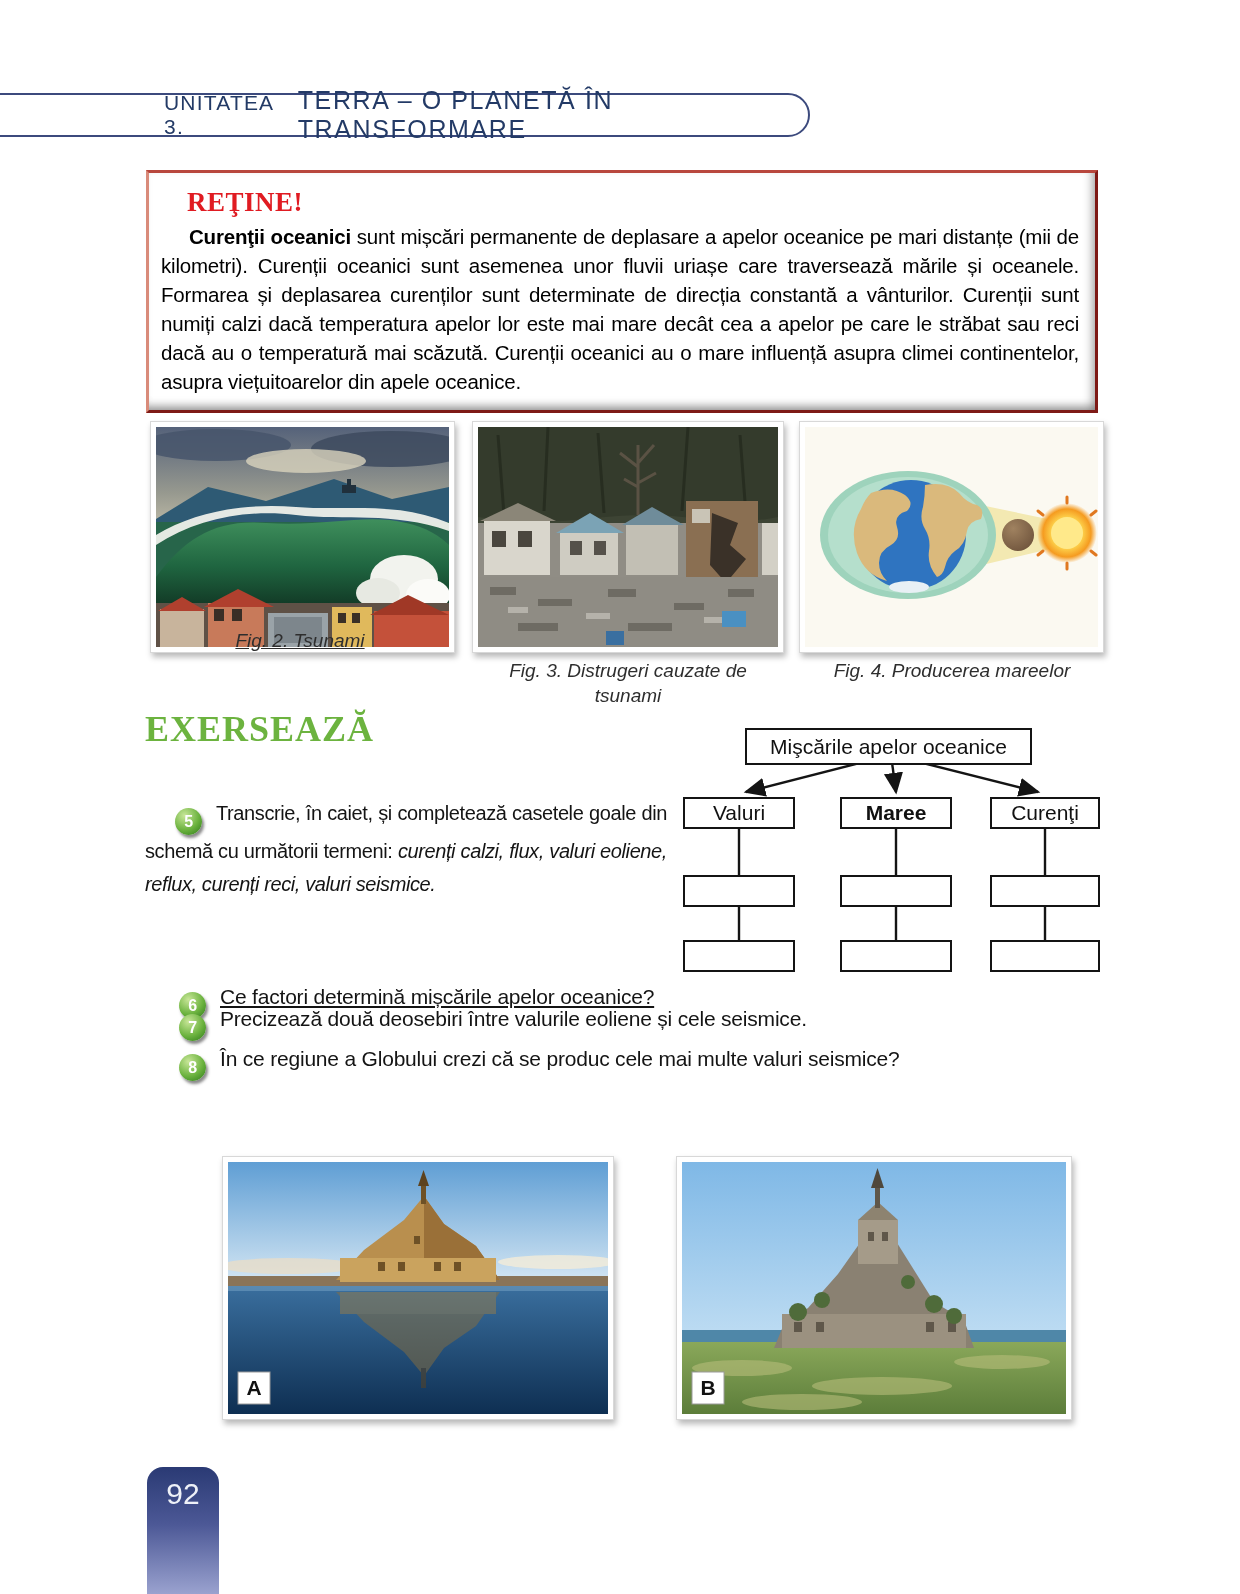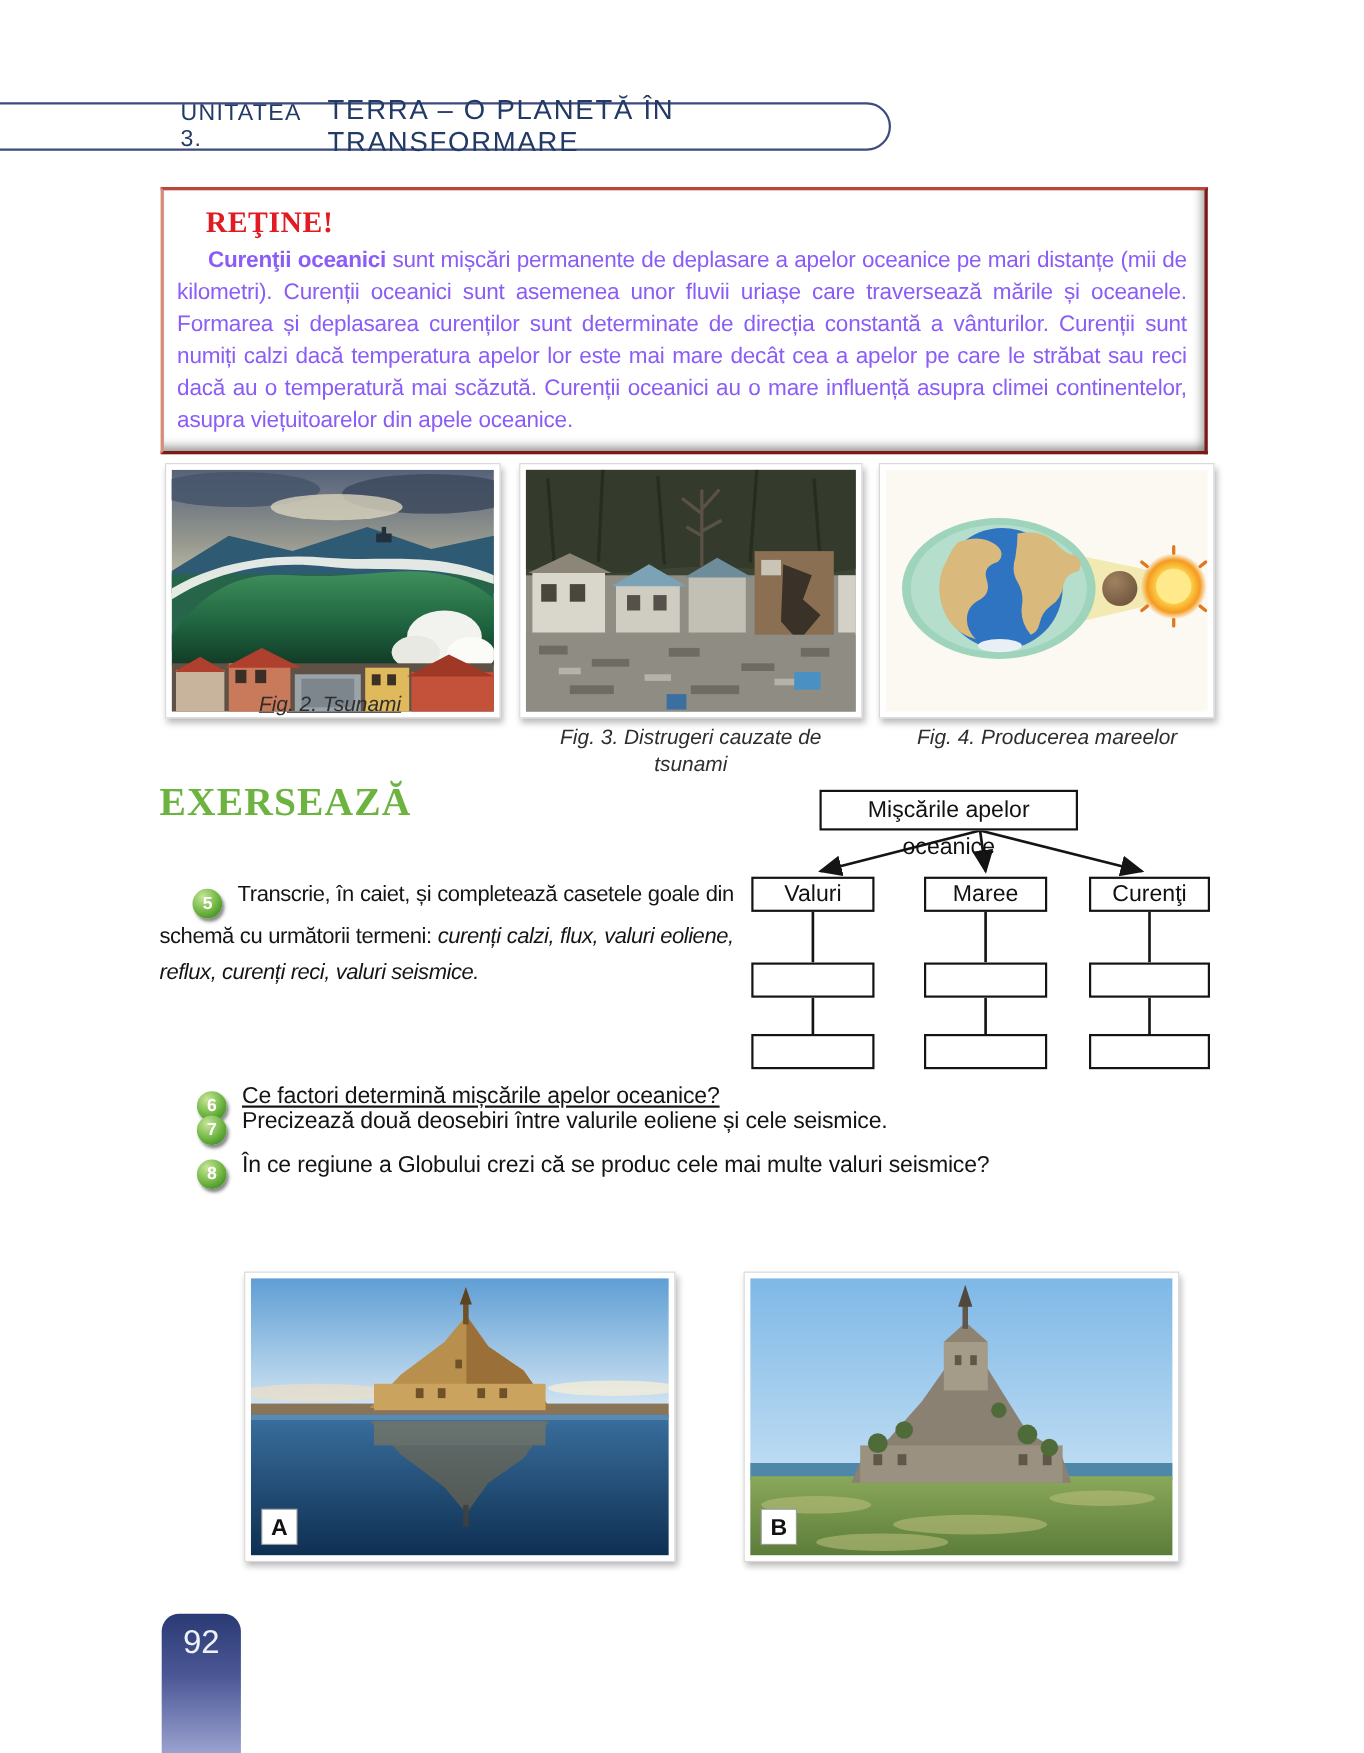--- a/index.html
+++ b/index.html
@@ -13,21 +13,21 @@
   .unit-label{font-size:21px;color:#233a66;letter-spacing:1.2px;}
   .unit-title{font-size:25px;color:#233a66;letter-spacing:1.6px;margin-left:8px;}
 
   
   .retine-box{position:absolute;left:146px;top:170px;width:952px;height:243px;box-sizing:border-box;
     border:3px solid;border-color:#b8473d #7e1a16 #7e1a16 #d98b7a;background:#fff;
     box-shadow:inset -9px 0 8px -6px rgba(90,90,90,.5), inset 0 -10px 9px -6px rgba(90,90,90,.6);}
   .retine-title{margin:14px 0 4px 38px;font-family:"Liberation Serif",serif;font-weight:bold;
     font-size:27px;color:#e01b22;letter-spacing:.5px;}
   .retine-text{margin:4px 16px 0 12px;font-size:20.5px;line-height:29px;text-align:justify;
-    text-indent:28px;letter-spacing:-0.2px;color:#8b5cf6;}
+    text-indent:28px;letter-spacing:-0.2px;color:#000000;}
   .retine-text b{letter-spacing:-0.2px;}
 
   
   .frame{position:absolute;background:#fff;padding:5px;border:1px solid #d8d8d8;
     box-shadow:2px 4px 6px rgba(0,0,0,.28);}
   .frame svg{display:block;}
 
   .caption{position:absolute;font-size:19px;font-style:italic;color:#2e2e2e;text-align:center;line-height:25px;}
 
   .exerseaza{position:absolute;left:145px;top:708px;font-family:"Liberation Serif",serif;
@@ -214,23 +214,23 @@
         <line x1="233" y1="47" x2="238" y2="84" marker-end="url(#ah)"></line>
         <line x1="233" y1="47" x2="380" y2="84" marker-end="url(#ah)"></line>
         <line x1="81" y1="121" x2="81" y2="167"></line>
           <line x1="81" y1="199" x2="81" y2="232"></line>
         <line x1="238" y1="121" x2="238" y2="167"></line>
           <line x1="238" y1="199" x2="238" y2="232"></line>
         <line x1="387" y1="121" x2="387" y2="167"></line>
           <line x1="387" y1="199" x2="387" y2="232"></line>
       </g>
     </svg>
-    <div class="dbox" style="left:87px;top:10px;width:235px;height:37px;line-height:33px;">Mişcările apelor oceanice</div>
+    <div class="dbox" style="left:87px;top:20px;width:287px;height:37px;line-height:33px;">Mişcările apelor oceanice</div>
     <div class="dbox" style="left:25px;top:89px;width:112px;height:32px;line-height:28px;">Valuri</div>
-    <div class="dbox" style="left:182px;top:89px;width:112px;height:32px;line-height:28px;">Maree</div>
+    <div class="dbox" style="left:182px;top:89px;width:112px;height:32px;line-height:28px;font-weight:bold;">Maree</div>
     <div class="dbox" style="left:332px;top:89px;width:110px;height:32px;line-height:28px;">Curenţi</div>
     <div class="dbox" style="left:25px;top:167px;width:112px;height:32px;"></div>
     <div class="dbox" style="left:182px;top:167px;width:112px;height:32px;"></div>
     <div class="dbox" style="left:332px;top:167px;width:110px;height:32px;"></div>
     <div class="dbox" style="left:25px;top:232px;width:112px;height:32px;"></div>
     <div class="dbox" style="left:182px;top:232px;width:112px;height:32px;"></div>
     <div class="dbox" style="left:332px;top:232px;width:110px;height:32px;"></div>
   </div>
 
   <div class="exline ex5" style="top:797px;">

